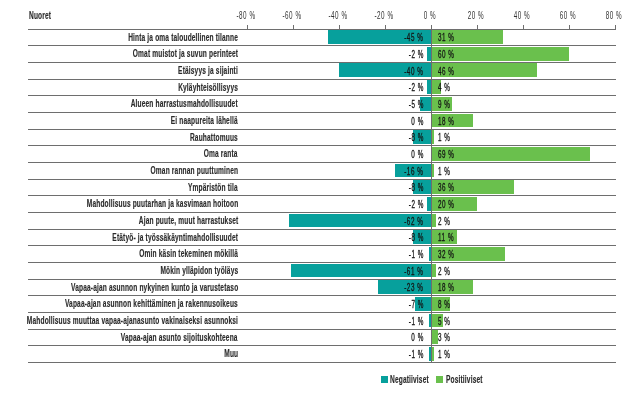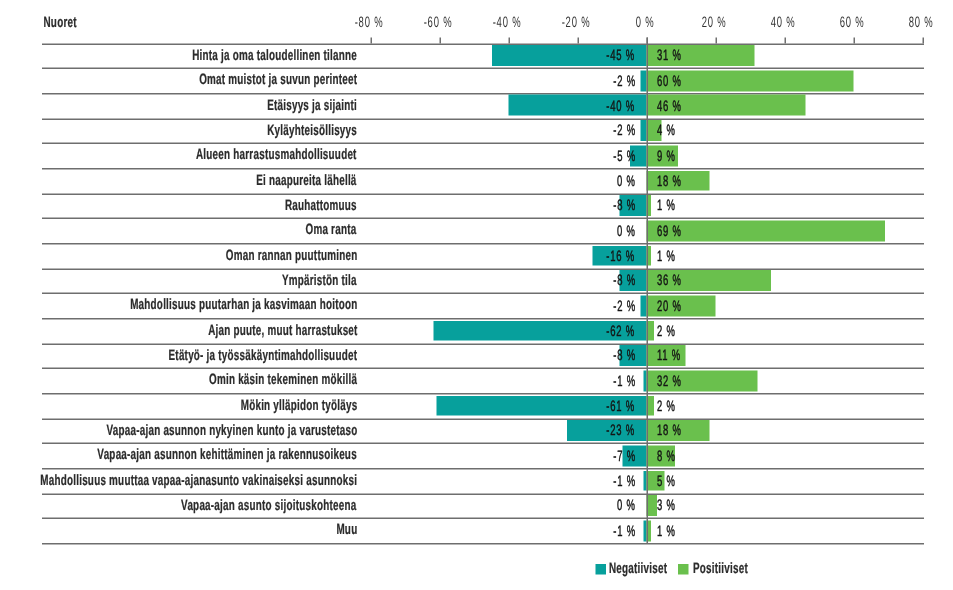--- a/index.html
+++ b/index.html
@@ -15,21 +15,21 @@
   .zeroline{position:absolute;width:1px;background:#6e6e6e;z-index:5;}
   .row{position:absolute;left:0;top:0;width:635px;height:0;}
   .rowlabel{position:absolute;font-size:10px;font-weight:bold;color:#2b2b2b;-webkit-text-stroke:0.16px #2b2b2b;
             white-space:nowrap;line-height:11px;transform-origin:right top;
             transform:scaleX(0.658);letter-spacing:0.239px;}
   .bar{position:absolute;}
   .vlabel{position:absolute;z-index:6;font-size:10px;color:#141414;-webkit-text-stroke:0.3px #141414;
           white-space:nowrap;line-height:11px;}
   .vlabel.neg{transform-origin:right top;transform:scaleX(0.63);letter-spacing:0.84px;}
   .vlabel.pos{transform-origin:left top;transform:scaleX(0.63);letter-spacing:0.84px;}
-  .legend{position:absolute;left:16px;top:0;width:534px;height:393px;}
+  .legend{position:absolute;left:0;top:0;width:534px;height:393px;}
   .legend-item{position:absolute;left:0;top:0;}
   .lsw{position:absolute;width:7.3px;height:6.9px;display:block;}
   .ltxt{position:absolute;font-size:10px;font-weight:bold;color:#2b2b2b;-webkit-text-stroke:0.16px #2b2b2b;
         line-height:11px;transform-origin:left top;transform:scaleX(0.658);
         letter-spacing:0.239px;white-space:nowrap;}
 </style>
 </head>
 <body>
 
 <div id="chart">

